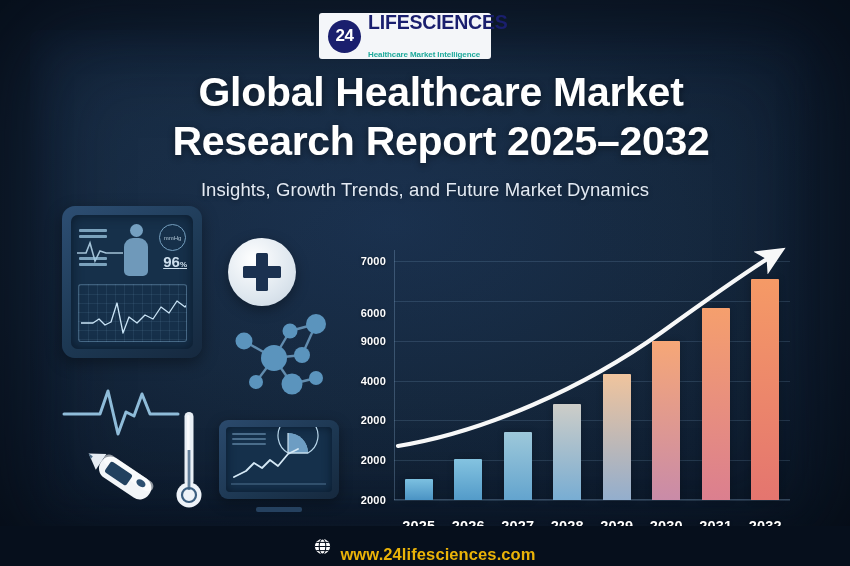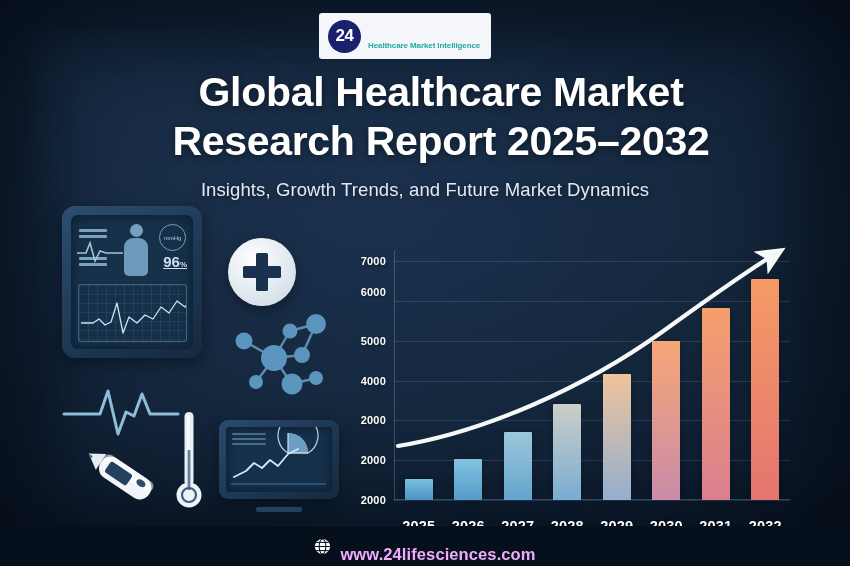--- a/index.html
+++ b/index.html
@@ -318,37 +318,38 @@
     left: 0; bottom: 0;
     width: 850px; height: 40px;
     background: #060f1c;
     display: flex;
     align-items: center;
     justify-content: center;
     gap: 9px;
     z-index: 7;
   }
   .footer-url {
-    color: #f0abfc;
+    color: #eab308;
     font-size: 16.5px;
     font-weight: bold;
     letter-spacing: 0.1px;
     margin-top: 16px;
   }
 </style>
 </head>
 <body>
 
 <div id="poster">
 
   <div class="inner-card"></div>
 
   <div class="logo-badge">
     <div class="logo-circle">24</div>
     <div class="logo-text-wrap">
+      <div class="logo-word">LIFESCIENCES</div>
       <div class="logo-tag">Healthcare Market Intelligence</div>
     </div>
   </div>
 
   <div class="title">
     <div>Global Healthcare Market</div>
     <div>Research Report 2025–2032</div>
   </div>
   <div class="subtitle">Insights, Growth Trends, and Future Market Dynamics</div>
 
@@ -467,22 +468,22 @@
           <div class="gridline" style="top: 90.9786px;"></div>
           <div class="gridline" style="top: 130.734px;"></div>
           <div class="gridline" style="top: 170.489px;"></div>
           <div class="gridline" style="top: 210.245px;"></div>
           <div class="gridline" style="top: 250px;"></div>
         </div>
       <div class="axis-left"></div>
       <div class="axis-bottom"></div>
       <div id="yticks">
           <div class="ytick" style="top: 11.4679px;">7000</div>
-          <div class="ytick" style="top: 42px;">6000</div>
-          <div class="ytick" style="top: 90.9786px;">5000</div>
+          <div class="ytick" style="top: 63px;">6000</div>
+          <div class="ytick" style="top: 90.9786px;">9000</div>
           <div class="ytick" style="top: 130.734px;">4000</div>
           <div class="ytick" style="top: 170.489px;">2000</div>
           <div class="ytick" style="top: 210.245px;">2000</div>
           <div class="ytick" style="top: 250px;">2000</div>
         </div>
       <div class="bars-layer" id="bars">
           <div class="bar" title="2025: 2250" style="left: 10.89px; width: 27.72px; height: 20.6422px; background: linear-gradient(rgb(124, 192, 224) 0%, rgb(74, 147, 196) 100%);"></div>
           <div class="bar" title="2026: 2700" style="left: 60.39px; width: 27.72px; height: 41.2844px; background: linear-gradient(rgb(132, 195, 224) 0%, rgb(83, 155, 201) 100%);"></div>
           <div class="bar" title="2027: 3280" style="left: 109.89px; width: 27.72px; height: 67.8899px; background: linear-gradient(rgb(157, 200, 218) 0%, rgb(99, 164, 206) 100%);"></div>
           <div class="bar" title="2028: 3900" style="left: 159.39px; width: 27.72px; height: 96.3303px; background: linear-gradient(rgb(205, 205, 200) 0%, rgb(120, 173, 211) 100%);"></div>

